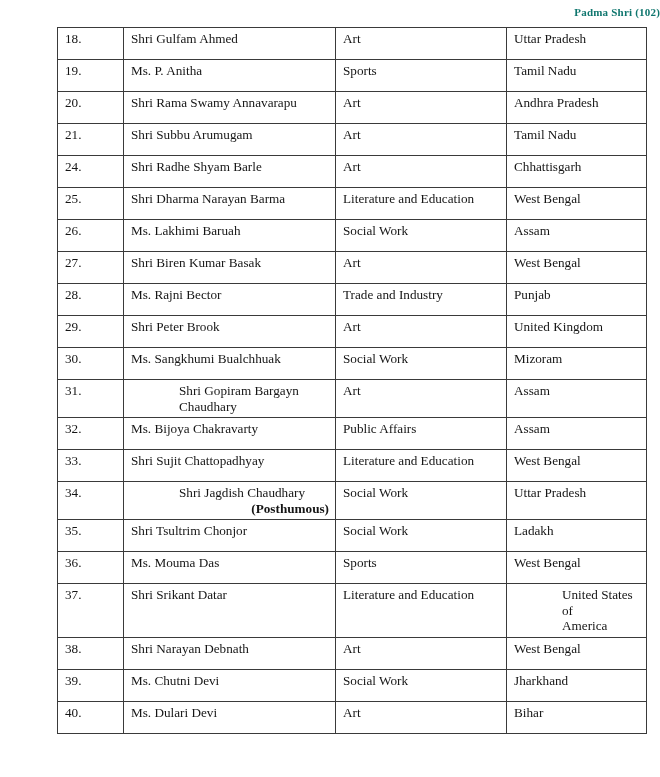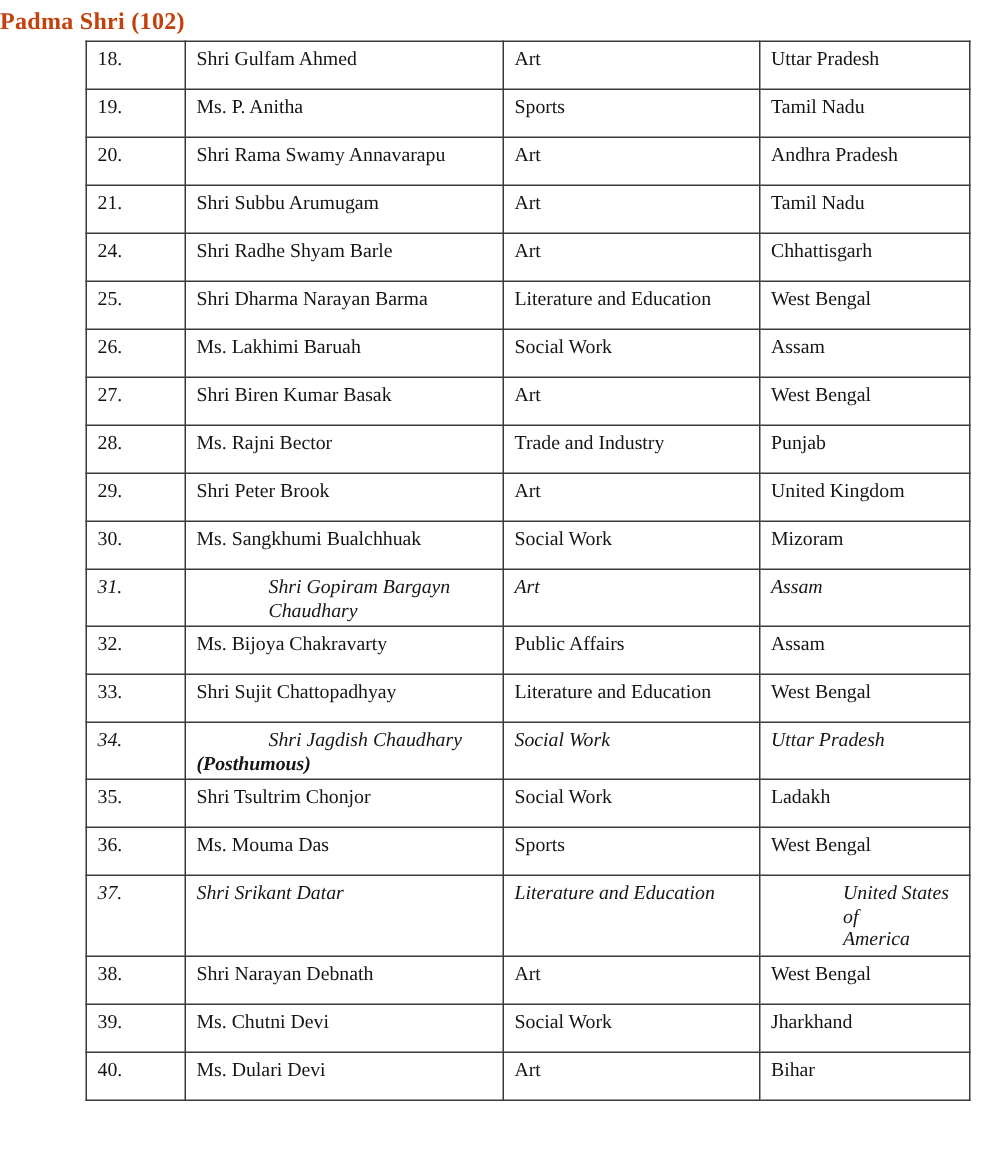--- a/index.html
+++ b/index.html
@@ -16,27 +16,27 @@
     overflow: hidden;
     position: relative;
   }
   .page {
     position: relative;
     width: 660px;
     height: 777px;
     box-sizing: border-box;
   }
   .doc-title {
-    text-align: left;
+    text-align: right;
     font-weight: bold;
-    font-size: 16px;
+    font-size: 11px;
     letter-spacing: 0.2px;
     padding-top: 6px;
     padding-bottom: 7px;
-    color: #c2410c;
+    color: #0f766e;
   }
   .table-wrap {
     position: absolute;
     left: 57px;
     top: 27px;
     width: 535px;
   }
   table.awards {
     border-collapse: collapse;
     width: 535px;
@@ -62,28 +62,28 @@
     width: 198px;
   }
   td.c-field {
     width: 157px;
   }
   td.c-state {
     width: 126px;
   }
   .row-tall td {
     height: 25px;
-    font-style: italic;
   }
   .row-std td {
     height: 25px;
   }
   .posthumous {
     font-weight: bold;
     display: block;
+    text-align: right;
   }
   .wrapline {
     display: block;
     margin-left: 48px;
   }
 </style>
 </head>
 <body>
 
 <div class="page">

